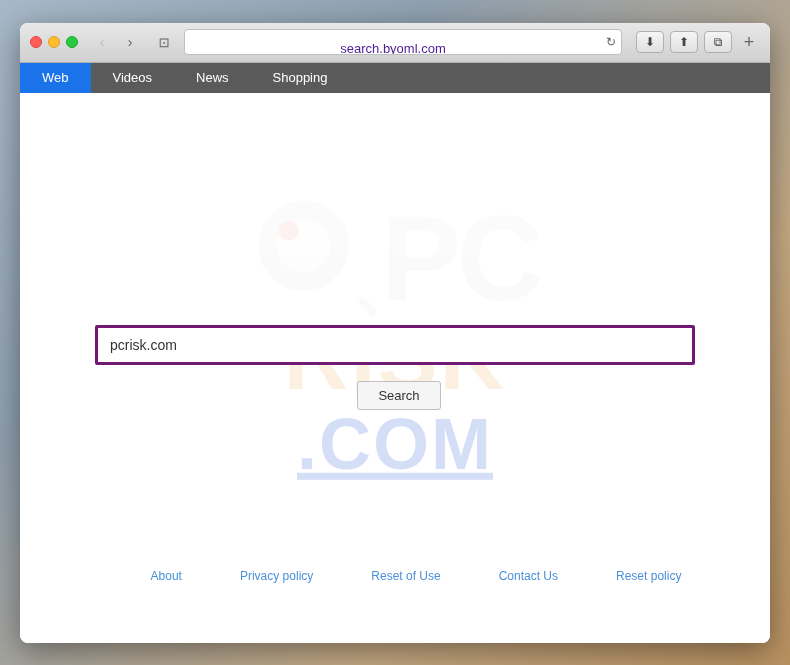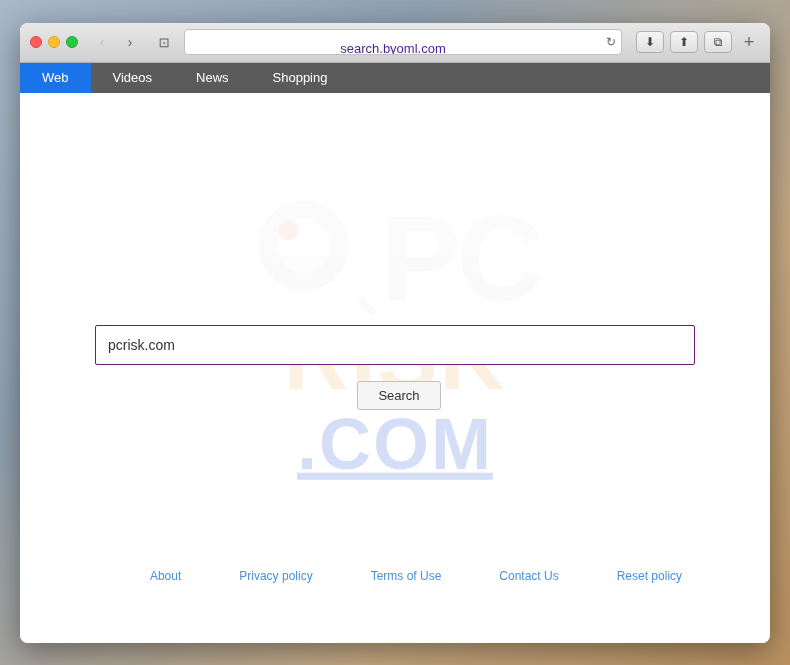--- a/index.html
+++ b/index.html
@@ -289,21 +289,21 @@
       display: flex;
       flex-direction: column;
       align-items: center;
       gap: 16px;
       width: 600px;
     }
 
     .search-input {
       width: 100%;
       height: 40px;
-      border: 1px solid #701a75;
+      border: 3px solid #701a75;
       border-radius: 2px;
       padding: 0 12px;
       font-size: 14px;
       color: #333;
       outline: none;
       background: #fff;
     }
 
     .search-button {
       padding: 6px 20px;
@@ -412,20 +412,20 @@
     <div class="search-form">
       <input class="search-input" type="text" value="pcrisk.com" style="">
       <button class="search-button">
         <span>Search</span>
       </button>
     </div>
 
     <div class="footer-links">
       <a class="footer-link">About</a>
       <a class="footer-link">Privacy policy</a>
-      <a class="footer-link">Terms of Use</a>
+      <a class="footer-link">Reset of Use</a>
       <a class="footer-link">Contact Us</a>
       <a class="footer-link">Reset policy</a>
     </div>
 
   </div>
 
 </div>
 
 </body></html>

